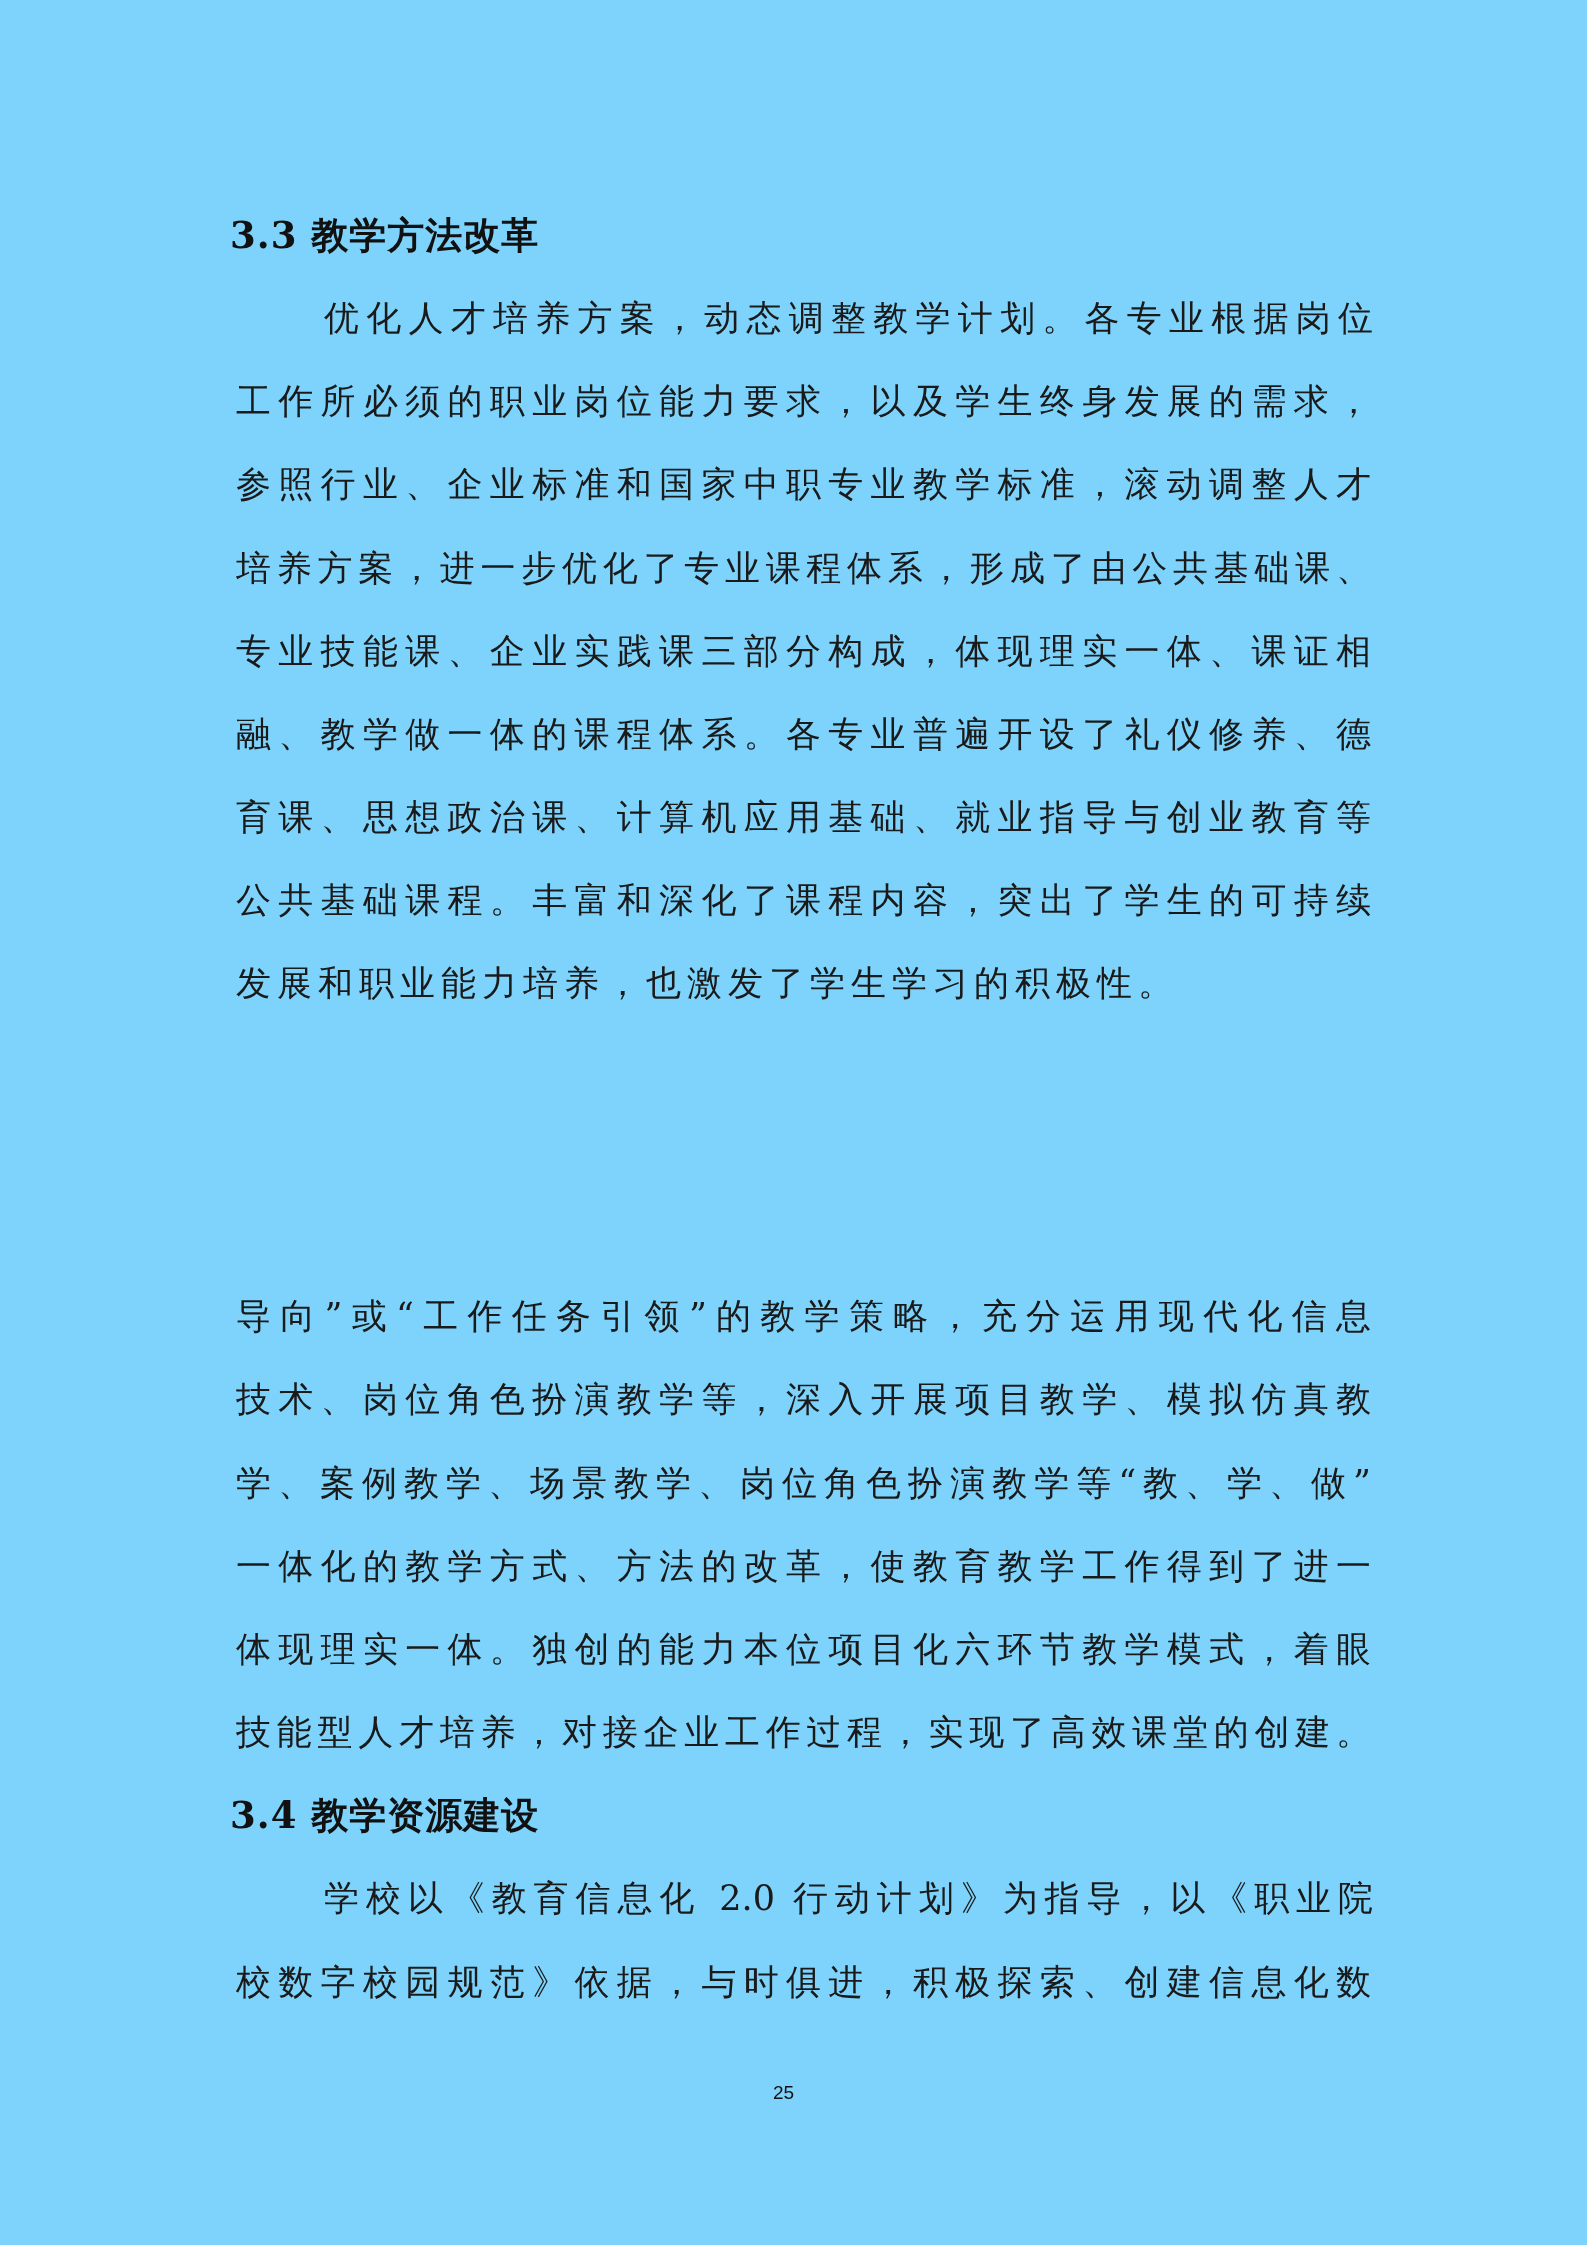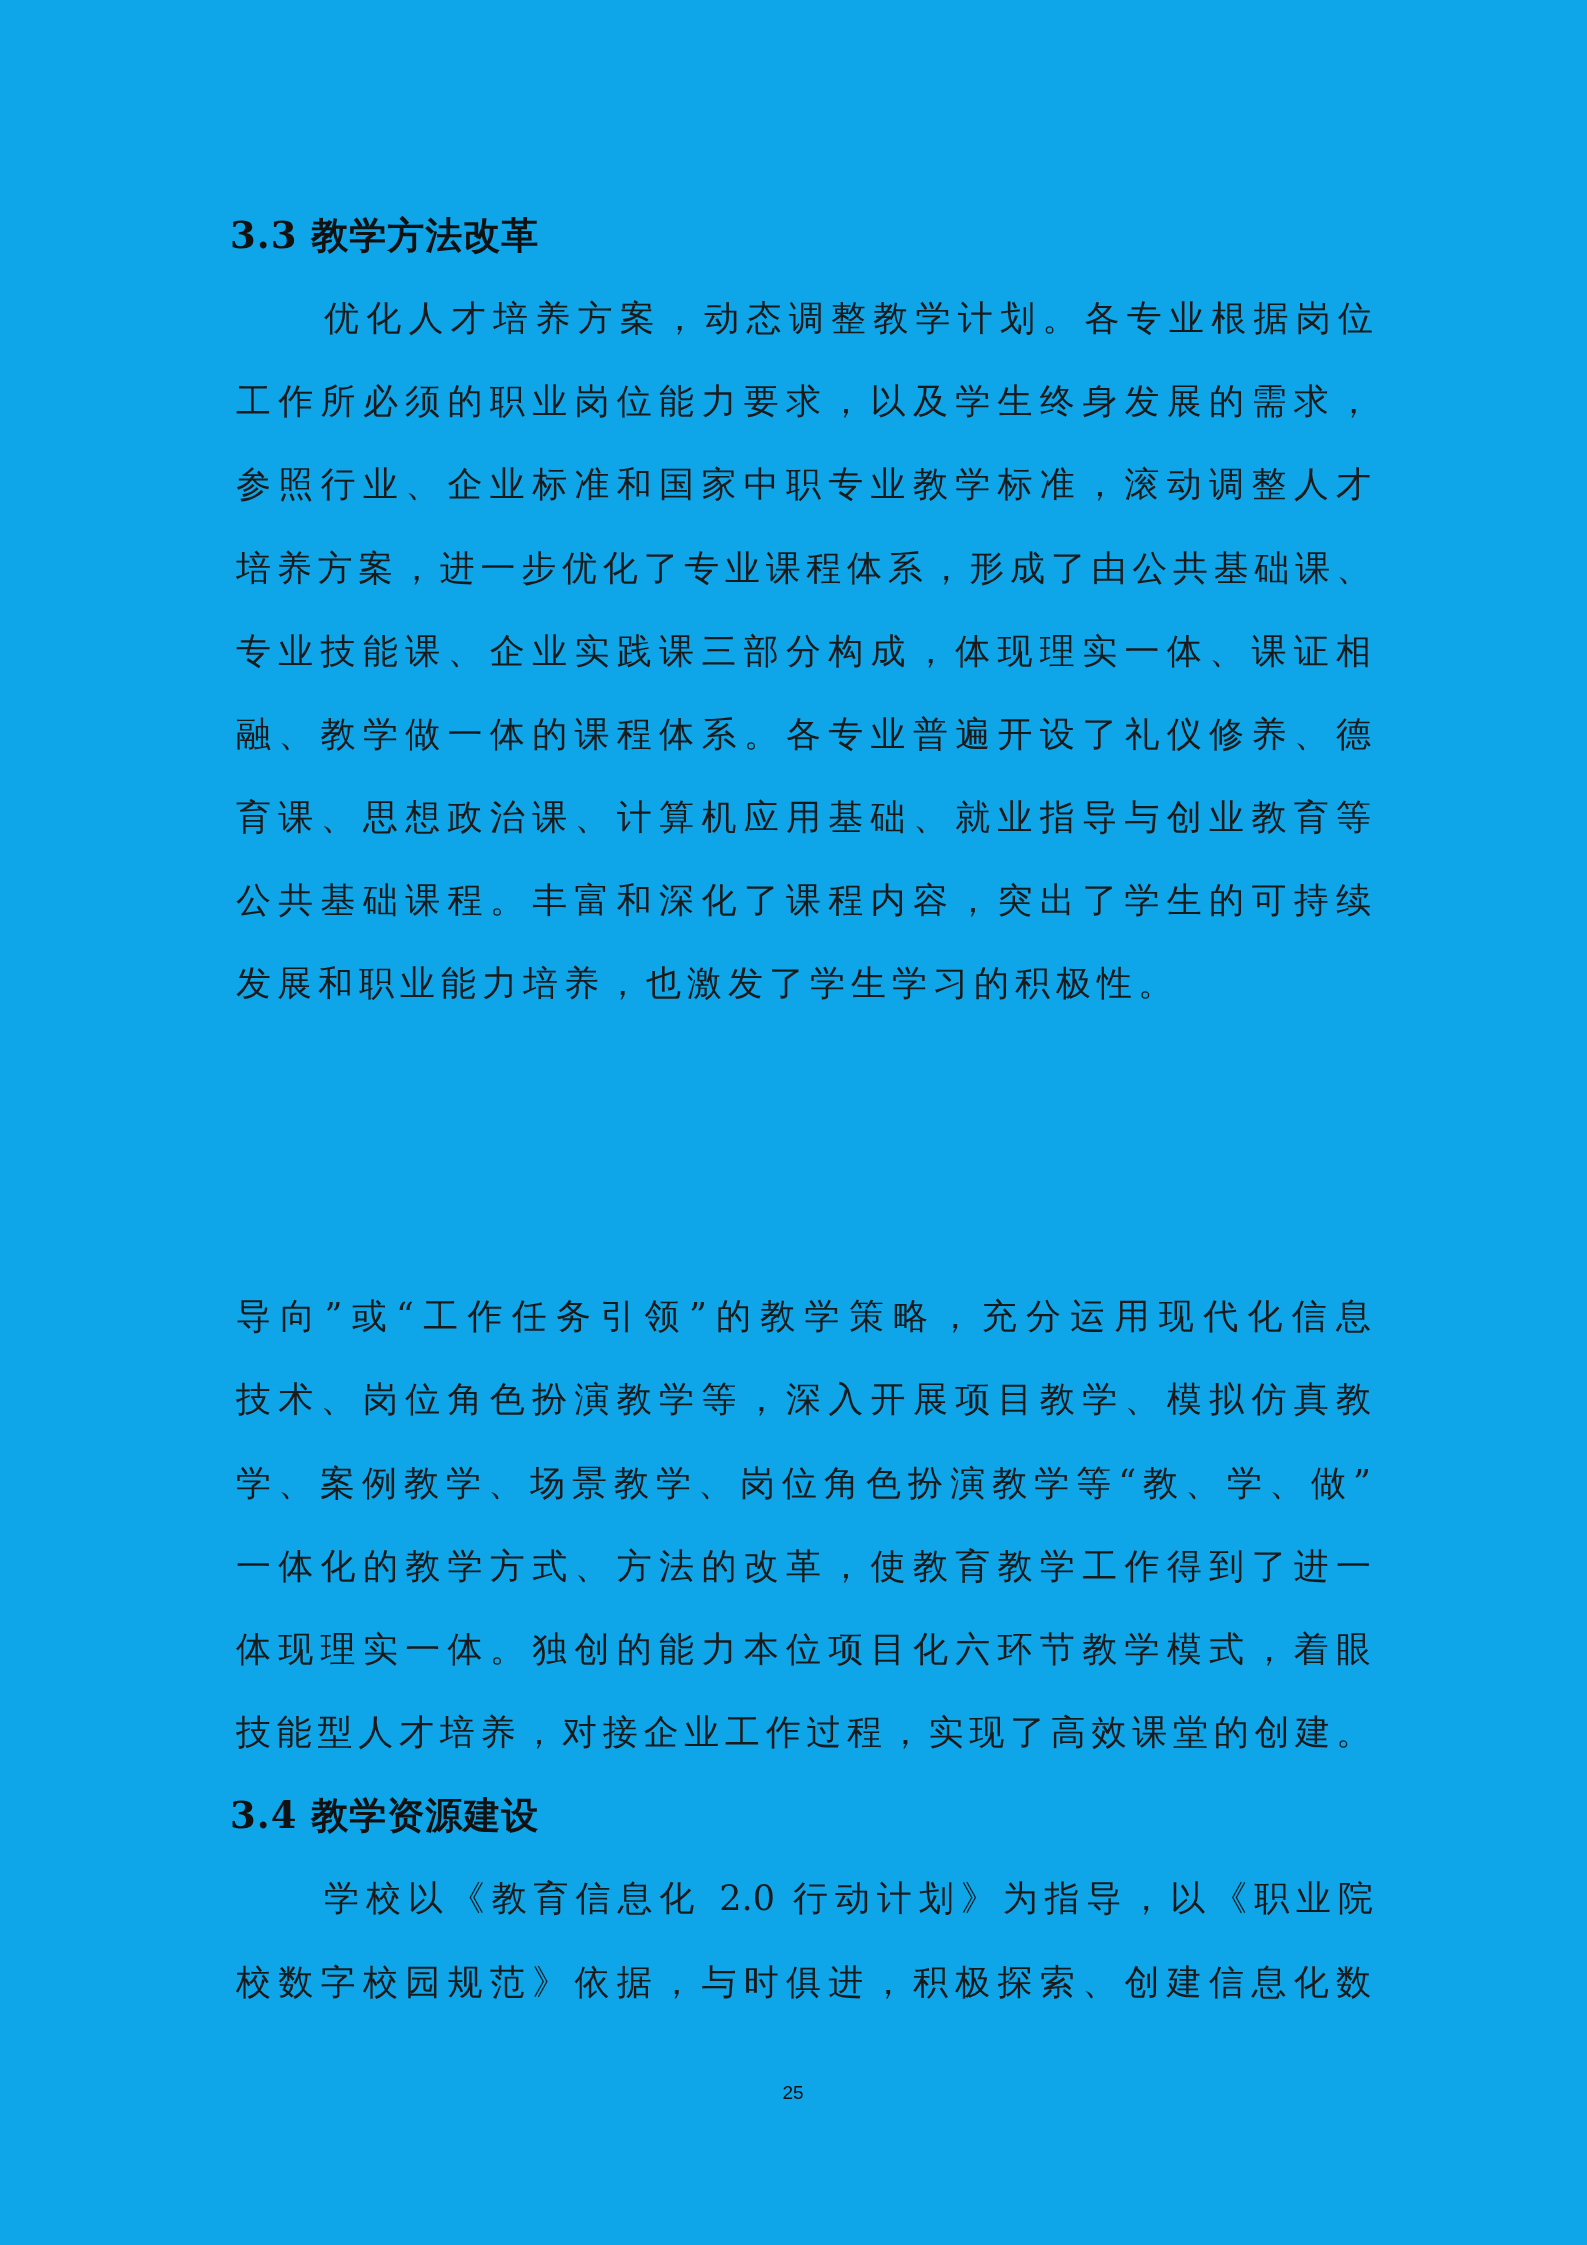--- a/index.html
+++ b/index.html
@@ -1,17 +1,17 @@
 <!DOCTYPE html>
 <html><head>
 <meta charset="utf-8">
 <style>
   html, body { margin: 0; padding: 0; background: #ffffff; }
   body { width: 1587px; height: 2245px; position: relative; overflow: hidden; }
-  .page { position: absolute; left: 0; top: 0; width: 1587px; height: 2245px; background: #0ea5e9; }
+  .page { position: absolute; left: 0; top: 0; width: 1587px; height: 2245px; background: #7dd3fc; }
   .line {
     position: absolute;
     left: 236px;
     width: 1135px;
     height: 50px;
     line-height: 50px;
     font-family: "DejaVu Serif", serif;
     font-size: 35px;
     color: #1a1a1a;
     white-space: nowrap;
@@ -30,21 +30,20 @@
     font-weight: bold;
     color: #111;
     white-space: nowrap;
     letter-spacing: 1px;
   }
   .page-number {
     position: absolute;
     left: 773px;
     top: 2082px;
     width: 40px;
-    text-align: center;
     font-family: "Liberation Sans", sans-serif;
     font-size: 19px;
     color: #111;
   }
 </style>
 </head>
 <body>
 
 <div class="page">
 

